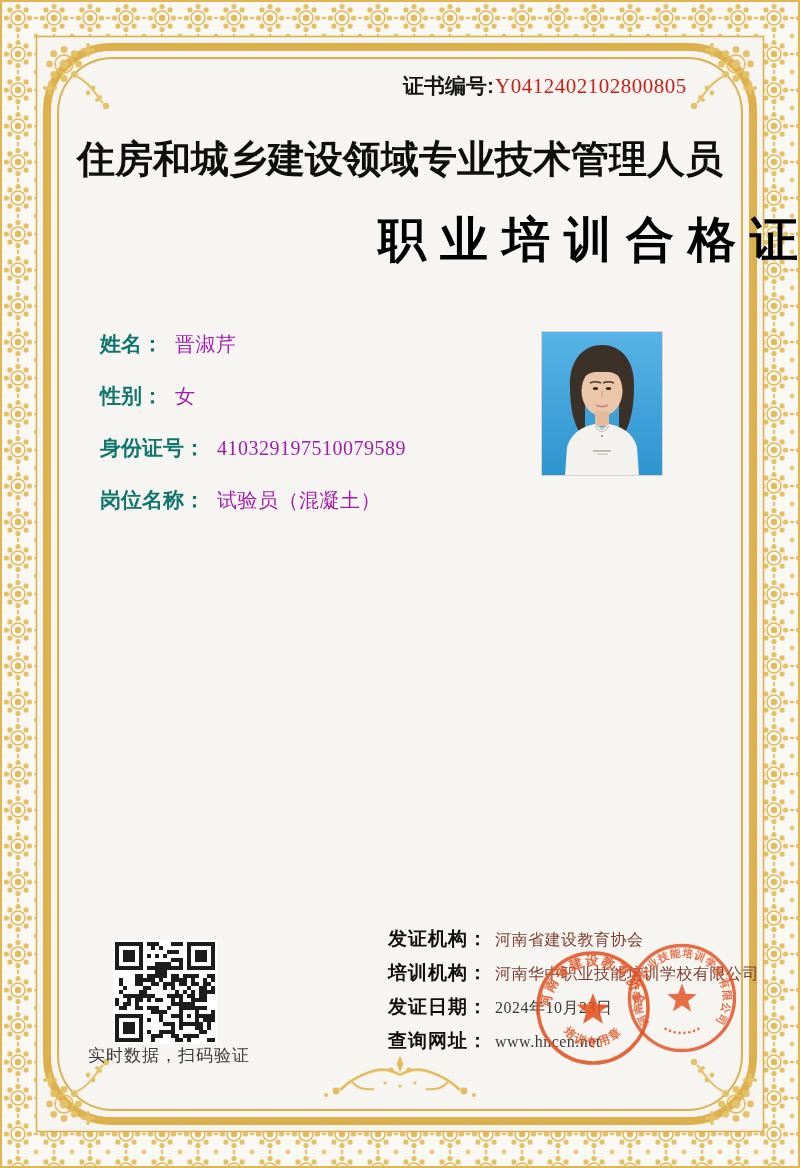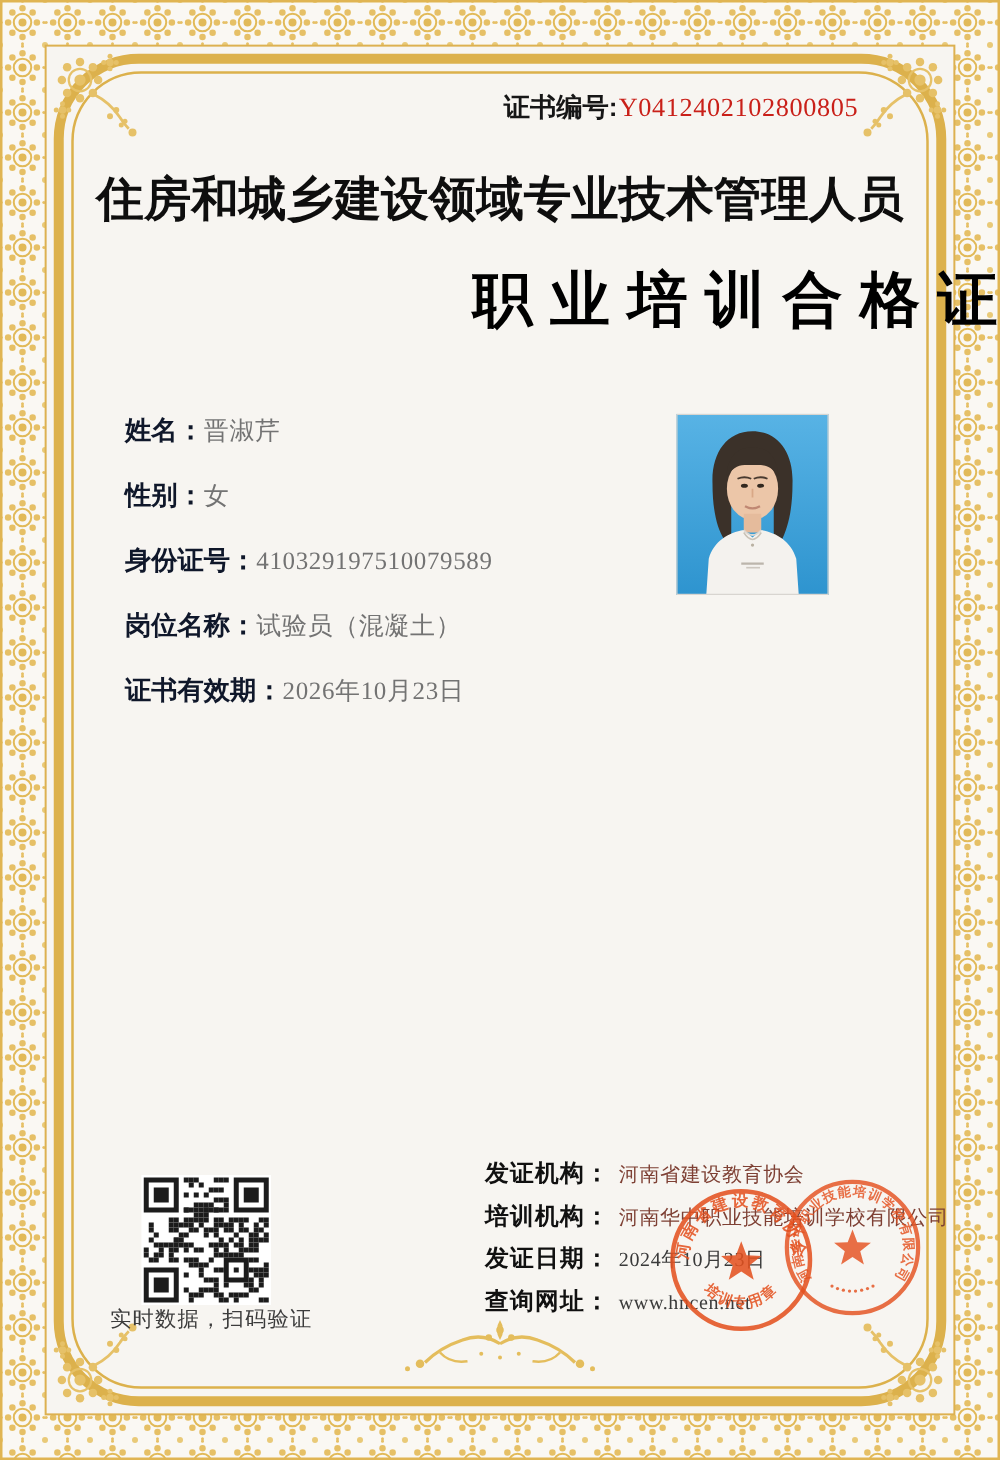--- a/index.html
+++ b/index.html
@@ -14,22 +14,22 @@
   .cert-no .lbl{font-size:21px;font-weight:700;color:#161616;}
   .cert-no .val{font-size:21px;font-family:"Liberation Serif",serif;color:#c92019;letter-spacing:.5px;}
   
   .title{top:134px;left:0;width:100%;text-align:center;font-size:38px;font-weight:800;
     color:#0e0e0e;letter-spacing:0;z-index:2;}
   .subtitle{top:208px;left:12px;width:100%;text-align:right;font-size:48px;font-weight:800;
     font-family:"Liberation Serif",serif;color:#000000;letter-spacing:14px;z-index:2;}
   
   .fields{top:330px;left:100px;z-index:2;}
   .field-row{height:52px;display:flex;align-items:baseline;}
-  .field-row .f-label{font-size:21px;font-weight:700;color:#0f172a;}
-  .field-row .f-value{font-size:20px;font-family:"Liberation Serif",serif;color:#737373;margin-left:0;letter-spacing:.5px;}
+  .field-row .f-label{font-size:21px;font-weight:700;color:#0f766e;}
+  .field-row .f-value{font-size:20px;font-family:"Liberation Serif",serif;color:#a21caf;margin-left:12px;letter-spacing:.5px;}
   
   .photo{top:331px;left:541px;width:122px;height:145px;z-index:1;}
   
   .statement{top:722px;left:140px;width:548px;font-size:28px;line-height:41px;color:#1b1b1b;z-index:2;}
   .statement .indent{padding-left:64px;}
   
   .issuance{top:926px;left:388px;z-index:2;}
   .iss-row{height:34px;display:flex;align-items:baseline;}
   .iss-row .i-label{font-size:19px;font-weight:700;font-family:"Liberation Serif",serif;color:#101010;letter-spacing:1px;}
   .iss-row .i-value{font-size:16px;font-family:"Liberation Serif",serif;margin-left:7px;color:#3a3a3a;letter-spacing:.5px;}
@@ -158,24 +158,20 @@
       <span class="f-label">性别：</span>
       <span class="f-value">女</span>
     </div>
     <div class="field-row">
       <span class="f-label">身份证号：</span>
       <span class="f-value">410329197510079589</span>
     </div>
     <div class="field-row">
       <span class="f-label">岗位名称：</span>
       <span class="f-value">试验员（混凝土）</span>
-    </div>
-    <div class="field-row">
-      <span class="f-label">证书有效期：</span>
-      <span class="f-value">2026年10月23日</span>
     </div>
   </div>
 
   <div class="abs photo">
     <svg width="122" height="145" viewBox="0 0 122 145">
       <defs>
         <linearGradient id="pbg" x1="0" y1="0" x2="0" y2="1">
           <stop offset="0" stop-color="#58b3e5"></stop>
             <stop offset="1" stop-color="#2e94cf"></stop>
         </linearGradient>

